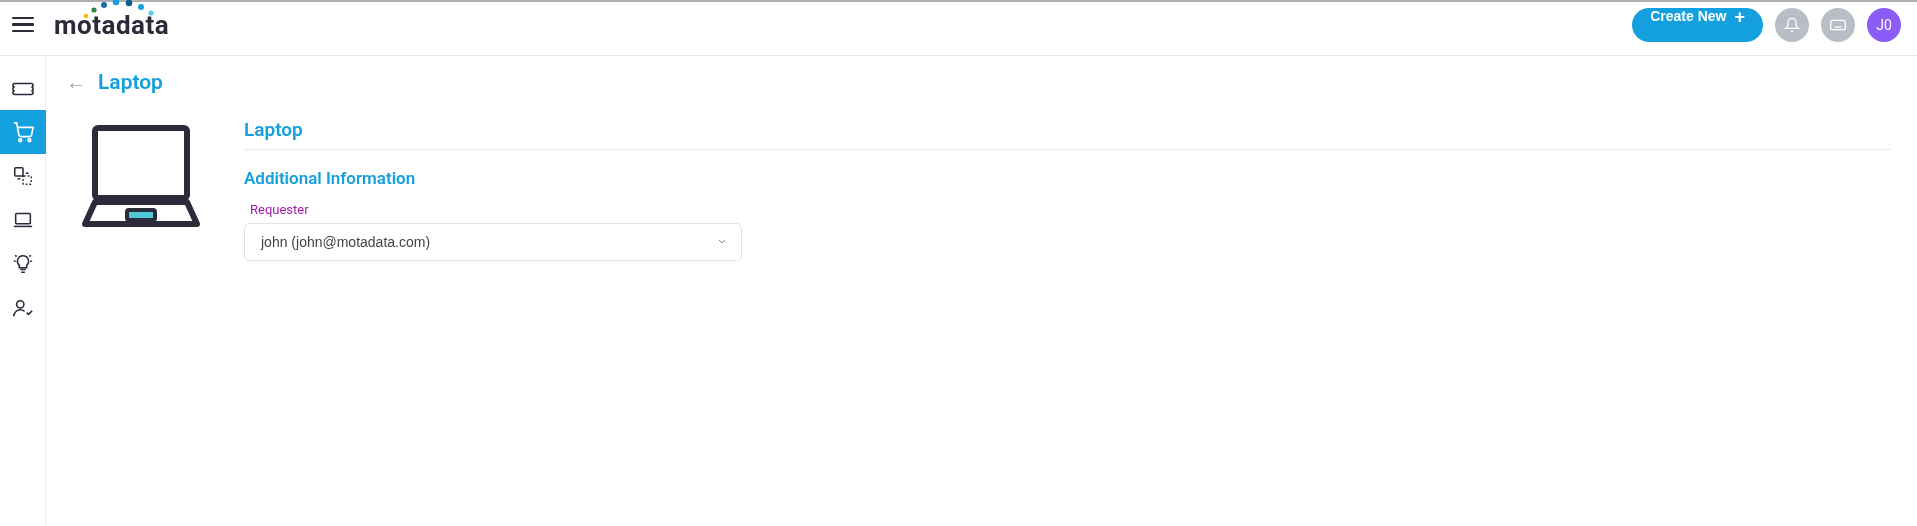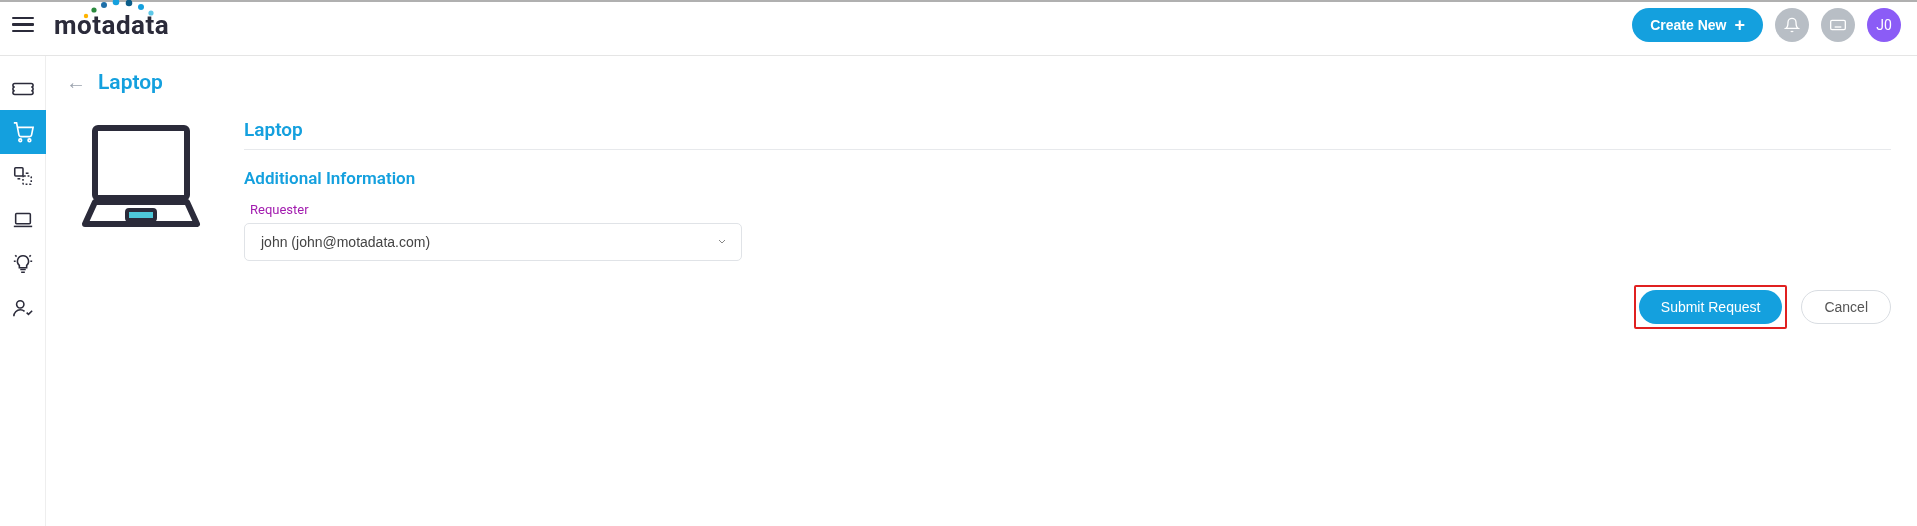--- a/index.html
+++ b/index.html
@@ -55,21 +55,20 @@
     .create-btn {
       background: #14a0de;
       color: #fff;
       border: none;
       border-radius: 20px;
       height: 34px;
       padding: 0 18px;
       font-size: 14px;
       font-weight: 600;
       display: flex;
-      align-items: center;
       gap: 8px;
       cursor: pointer;
     }
     .create-btn .plus {
       font-size: 18px;
       line-height: 1;
     }
     .top-icon-btn {
       width: 34px;
       height: 34px;
@@ -357,22 +356,16 @@
         <div class="field-label">Requester</div>
         <div class="select-wrap">
           <button class="select-input">john (john@motadata.com)</button>
           <span class="select-chevron">
             <svg width="12" height="12" viewBox="0 0 24 24" fill="none" stroke="currentColor" stroke-width="2">
                 <polyline points="6 9 12 15 18 9"></polyline>
               </svg>
           </span>
         </div>
 
-        <div class="action-row">
-          <div class="submit-wrap">
-            <button class="submit-btn">Submit Request</button>
-          </div>
-          <button class="cancel-btn">Cancel</button>
-        </div>
       </div>
     </div>
   </div>
 </div>
 
 </body></html>

